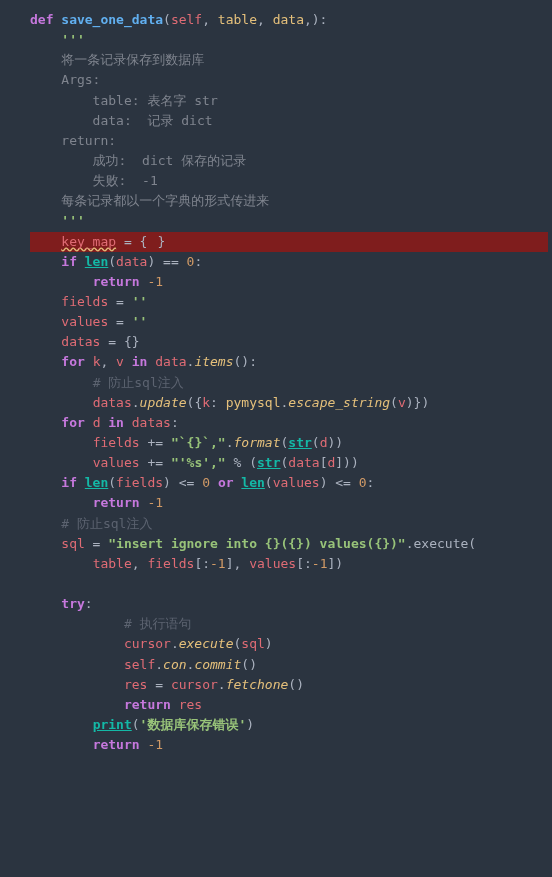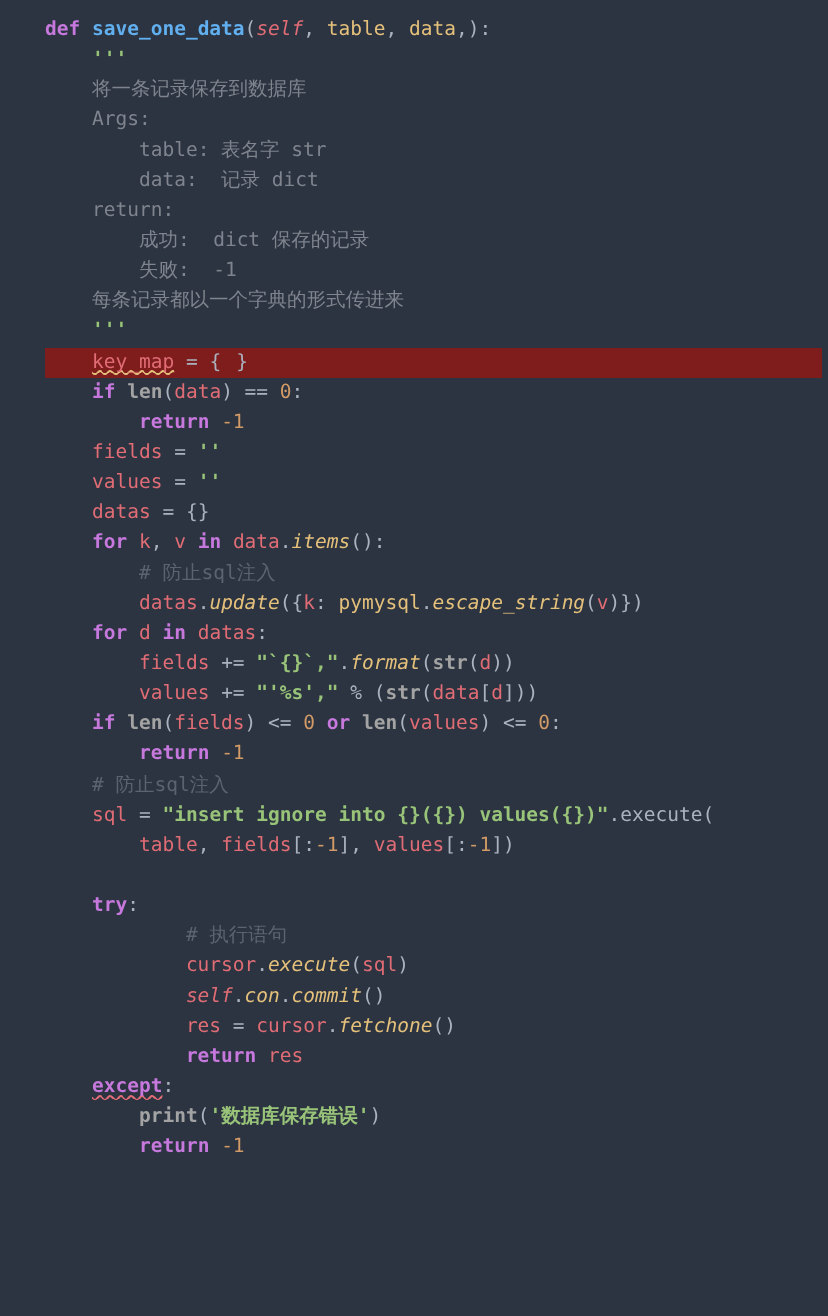--- a/index.html
+++ b/index.html
@@ -8,26 +8,26 @@
     font-family: "Menlo", "Consolas", "Monaco", monospace;
     font-size: 13px;
     line-height: 1.55;
     color: #abb2bf;
     padding: 10px 4px 10px 30px;
     width: 552px;
   }
   .line { white-space: pre; }
   .kw   { color: #c678dd; font-weight: bold; }     
   .fn   { color: #61afef; font-weight: bold; }     
-  .self { color: #e06c75; font-style: italic; }                        
+  .self { color: #e06c75; }                        
   .param{ color: #e5c07b; }                        
   .str  { color: #98c379; font-weight: bold; }     
   .num  { color: #d19a66; }                        
   .op   { color: #abb2bf; }                        
-  .builtin{ color:#a3a3a3; font-weight:bold; }     
+  .builtin{ color:#14b8a6; font-weight:bold;text-decoration:underline; }     
   .attr { color: #e5c07b; font-style: italic; }                        
   .cmt  { color: #5c6370; }    
   .doc  { color: #7f848e; }                        
   .var  { color: #e06c75; }                        
   .mod  { color: #e5c07b; margin-top: 13px; }                        
   .cursor-box {
     display:inline-block; width:10px; height:14px;
     vertical-align:middle;
   }
   .squiggle {
@@ -72,16 +72,15 @@
 <div class="line">    <span class="cmt"># 防止sql注入</span></div>
 <div class="line">    <span class="var">sql</span> = <span class="str">"insert ignore into {}({}) values({})"</span><span class="op">.execute(</span></div>
 <div class="line">        <span class="var">table</span>, <span class="var">fields</span>[:<span class="num">-1</span>], <span class="var">values</span>[:<span class="num">-1</span>])</div>
 <div class="line"> </div>
 <div class="line">    <span class="kw">try</span><span class="op">:</span></div>
 <div class="line">            <span class="cmt"># 执行语句</span></div>
 <div class="line">            <span class="var">cursor</span>.<span class="attr">execute</span>(<span class="var">sql</span>)</div>
 <div class="line">            <span class="self">self</span>.<span class="attr">con</span>.<span class="attr">commit</span>()</div>
 <div class="line">            <span class="var">res</span> = <span class="var">cursor</span>.<span class="attr">fetchone</span>()</div>
 <div class="line">            <span class="kw">return</span> <span class="var">res</span></div>
-<div class="line">    <span class="kw squigred">except</span><span class="op">:</span></div>
 <div class="line">        <span class="builtin">print</span>(<span class="str">'数据库保存错误'</span>)</div>
 <div class="line">        <span class="kw">return</span> <span class="num">-1</span></div>
 </div>
 
 </body></html>

